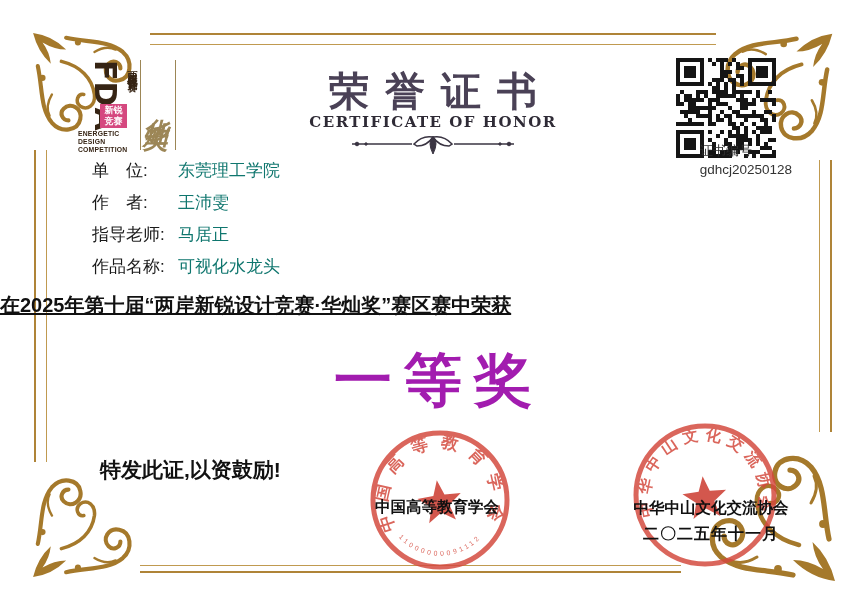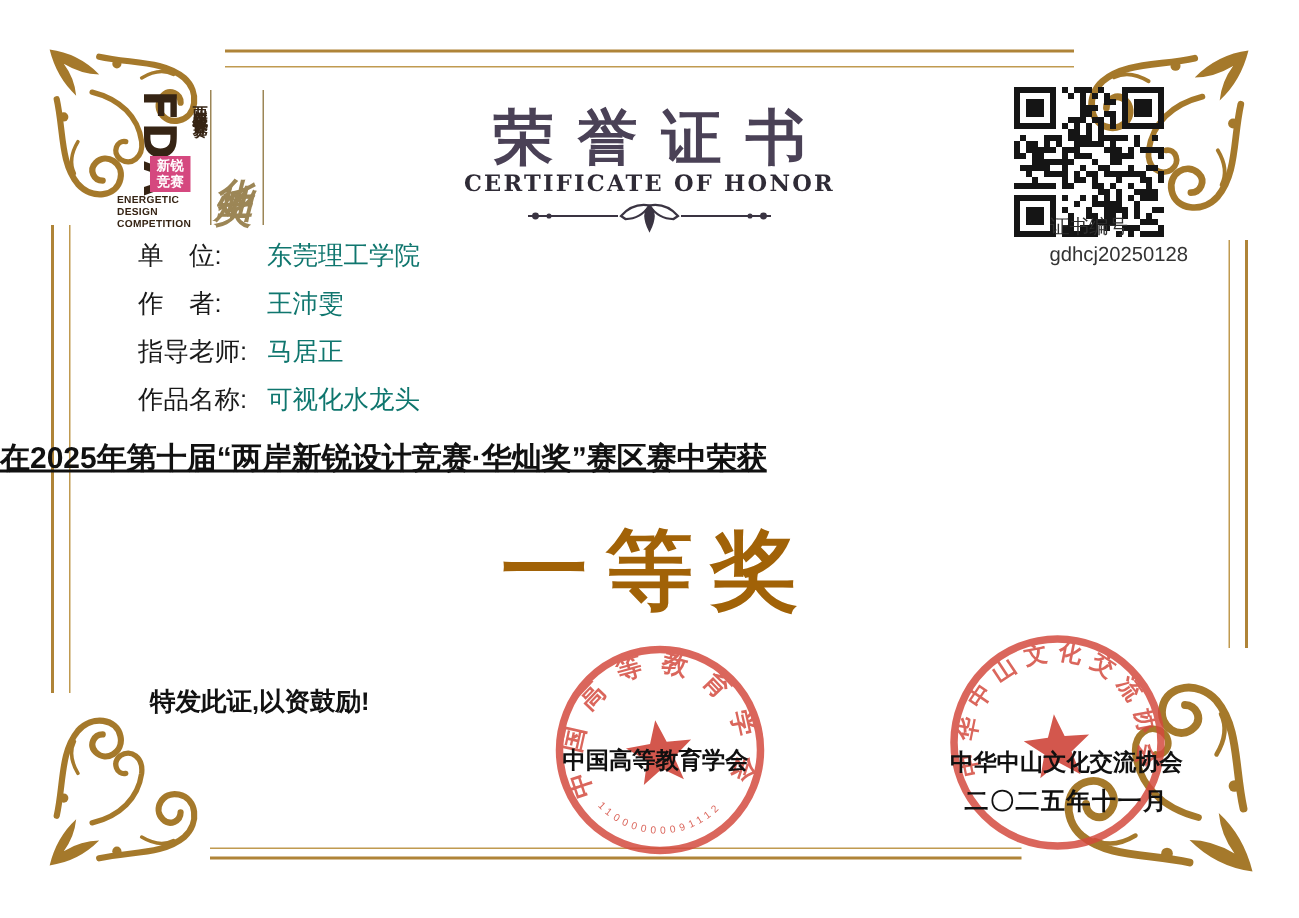--- a/index.html
+++ b/index.html
@@ -66,22 +66,22 @@
 
   
   .fields{left:92px;top:162px;}
   .field-row{display:flex;margin-bottom:14px;font-size:17px;line-height:18px;}
   .field-label{width:86px;color:#1a1a1a;}
   .field-value{color:#0f766e;}
 
   
   .statement{left:0;right:0;top:292px;text-align:left;font-size:20px;font-weight:bold;color:#111;text-decoration:underline;}
   .award{left:0;right:0;top:342px;text-align:center;font-size:58px;font-weight:bold;
-         color:#a16207;letter-spacing:12px;text-indent:12px;}
-  .closing{left:100px;top:456px;font-size:17px;font-weight:bold;color:#111;text-align:right;}
+         color:#a21caf;letter-spacing:12px;text-indent:12px;}
+  .closing{left:100px;top:456px;font-size:21px;font-weight:bold;color:#111;text-align:right;}
 
   
   .seal{opacity:.84;}
   .seal-left{left:365px;top:424px;}
   .seal-right{left:627px;top:417px;}
   .issuer-left{left:348px;top:497px;width:178px;text-align:center;font-size:15.5px;font-weight:bold;color:#101010;}
   .issuer-right{left:616px;top:498px;width:190px;text-align:center;font-size:15.5px;font-weight:bold;color:#101010;}
   .issue-date{left:616px;top:524px;width:190px;text-align:center;font-size:16px;font-weight:bold;letter-spacing:1px;color:#101010;}
 </style>
 </head>

